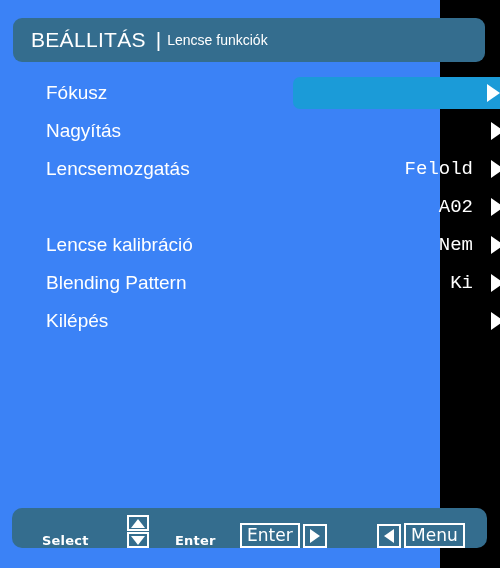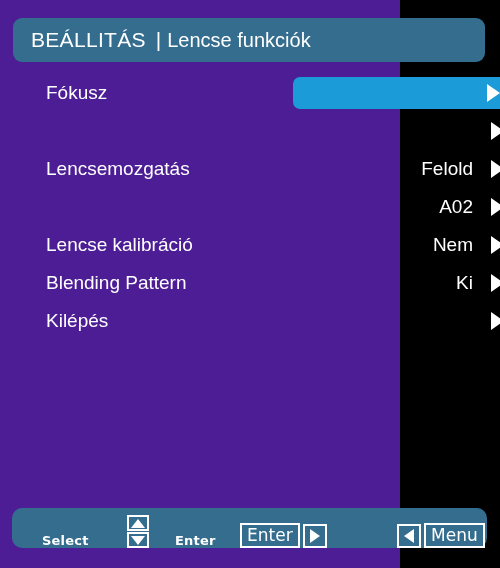--- a/index.html
+++ b/index.html
@@ -12,23 +12,23 @@
     height: 568px;
     position: relative;
     overflow: hidden;
     font-family: "Liberation Sans", sans-serif;
     -webkit-font-smoothing: antialiased;
   }
 
   #osd {
     position: absolute;
     left: 0; top: 0;
-    width: 400px;
+    width: 440px;
     height: 568px;
-    background: #4c1d95;
+    background: #3b82f6;
   }
 
   
   .title-bar {
     position: absolute;
     left: 13px;
     top: 18px;
     width: 472px;
     height: 44px;
     background: #346d8e;
@@ -43,21 +43,21 @@
     padding-left: 18px;
     white-space: nowrap;
   }
   .title-sep {
     color: #ffffff;
     font-size: 21px;
     padding: 0 6px 0 10px;
   }
   .title-sub {
     color: #ffffff;
-    font-size: 20px;
+    font-size: 14px;
     white-space: nowrap;
   }
 
   
   .menu-list {
     position: absolute;
     left: 0;
     top: 74px;
     width: 500px;
     padding-left: 18px;
@@ -77,20 +77,21 @@
     z-index: 3;
   }
   .row-value {
     position: absolute;
     right: 45px;
     color: #ffffff;
     font-size: 19px;
     white-space: nowrap;
     text-align: left;
     z-index: 3;
+    font-family: Liberation Mono, monospace;
   }
   .row-arrow {
     position: absolute;
     right: 14px;
     width: 0;
     height: 0;
     border-top: 9px solid transparent;
     border-bottom: 9px solid transparent;
     border-left: 13px solid #ffffff;
     z-index: 3;
@@ -214,20 +215,21 @@
   <div class="menu-list">
 
     <div class="menu-row selected">
       <div class="highlight"></div>
       <span class="row-label">Fókusz</span>
       <span class="row-value"></span>
       <span class="row-arrow"></span>
     </div>
 
     <div class="menu-row">
+      <span class="row-label">Nagyítás</span>
       <span class="row-value"></span>
       <span class="row-arrow"></span>
     </div>
 
     <div class="menu-row">
       <span class="row-label">Lencsemozgatás</span>
       <span class="row-value">Felold</span>
       <span class="row-arrow"></span>
     </div>
 
@@ -280,21 +282,21 @@
     <div class="footer-item" style="left:228px;">
       <div class="key-group">
         <span class="key-label">Enter</span>
         <span class="key-arrowbox">
           <span class="tri-right-sm"></span>
         </span>
       </div>
     </div>
 
 
-    <div class="footer-item" style="left:385px;">
+    <div class="footer-item" style="left:365px;">
       <div class="key-group">
         <span class="key-arrowbox">
           <span class="tri-left-sm"></span>
         </span>
         <span class="key-label">Menu</span>
       </div>
     </div>
 
   </div>
 

